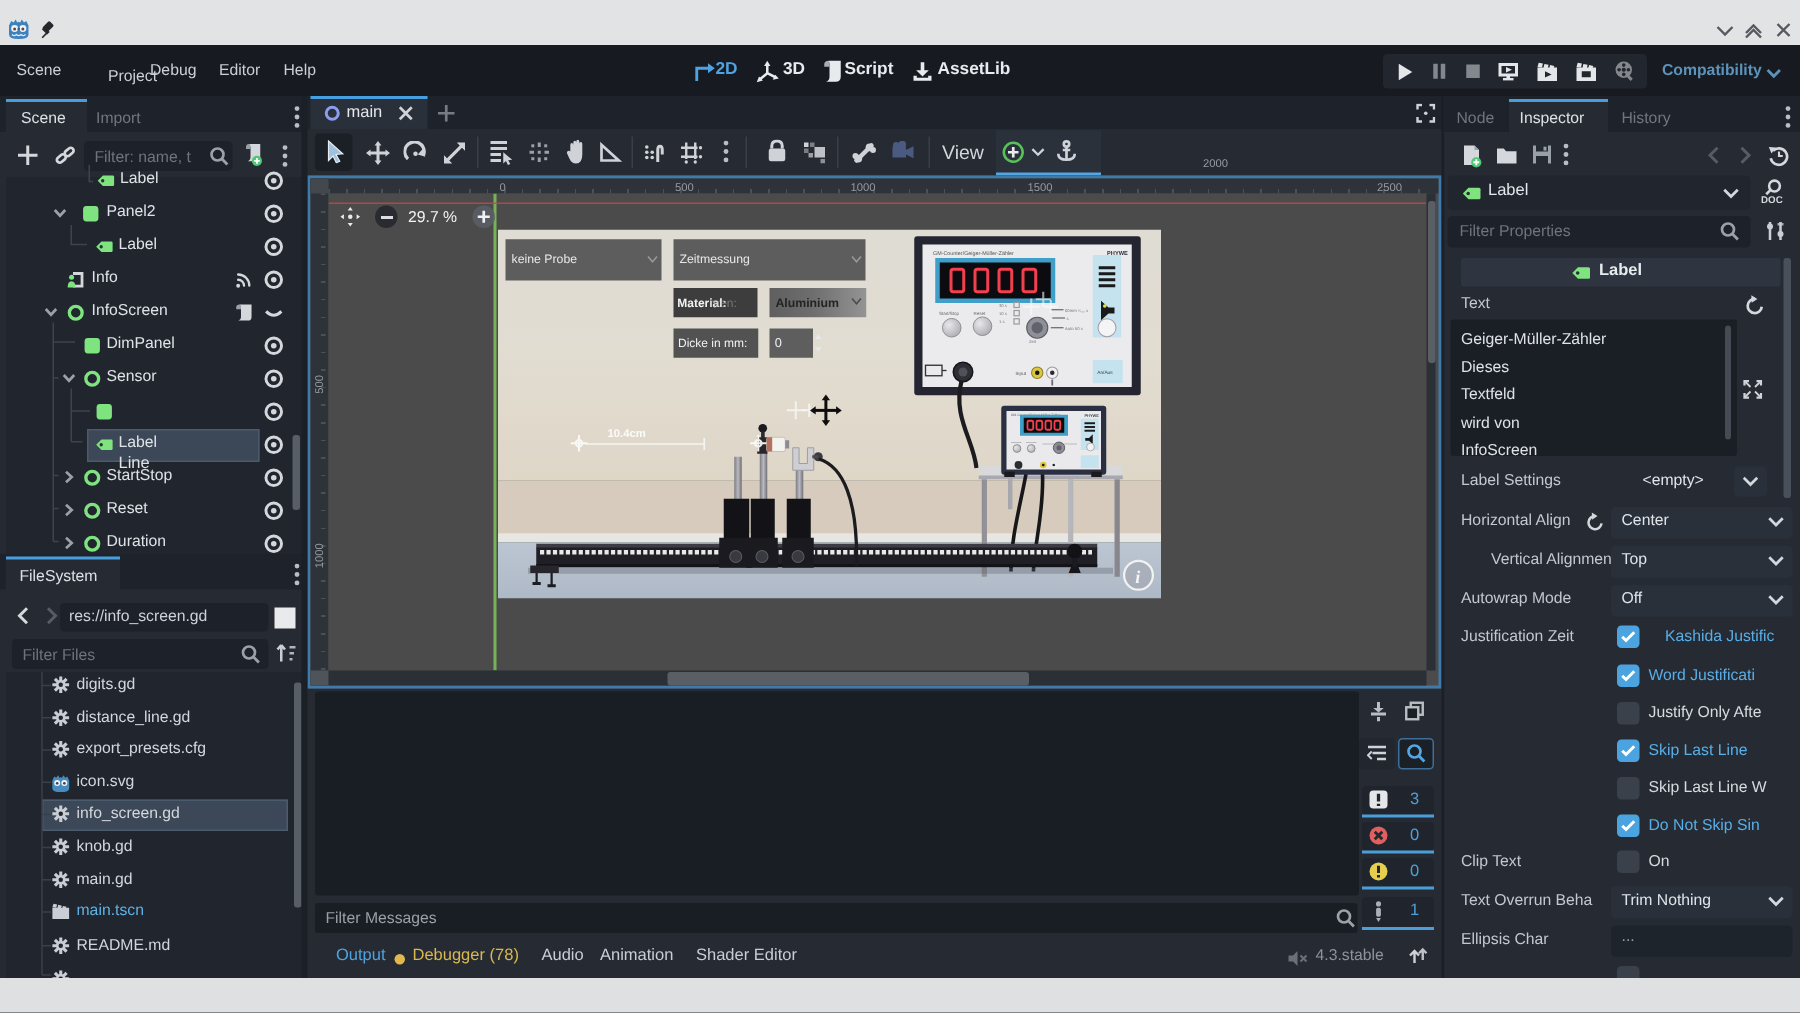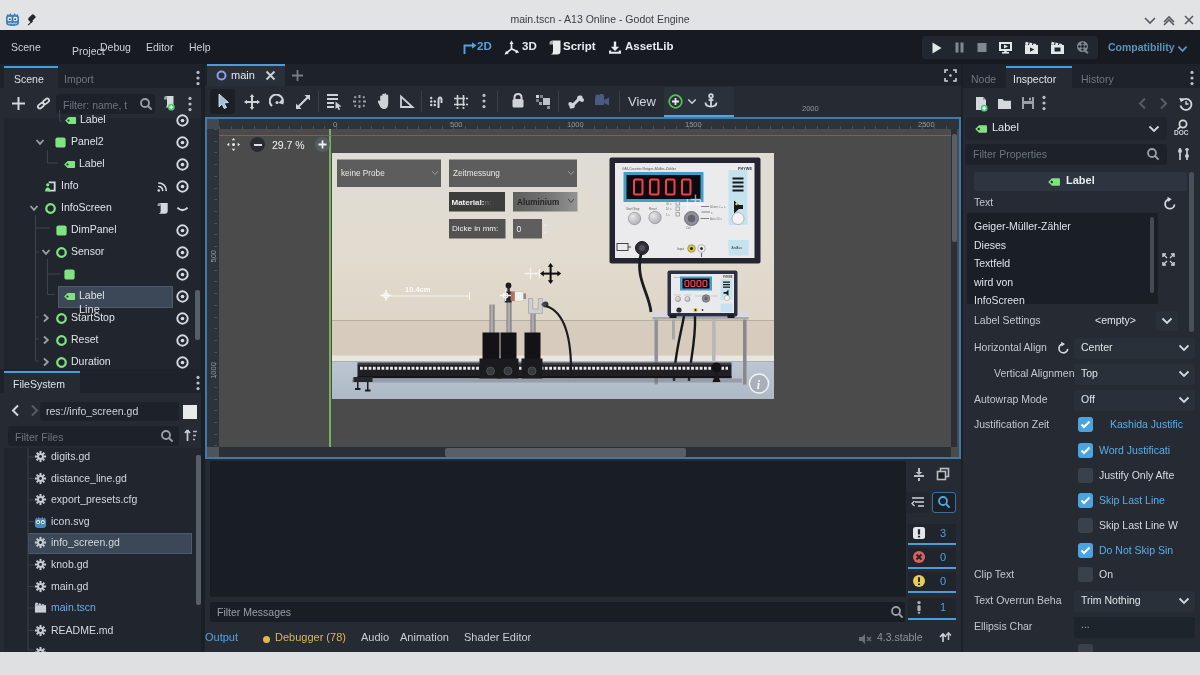--- a/index.html
+++ b/index.html
@@ -28,21 +28,20 @@
     </div>
 <div class="ab" style="left:25px;top:14px;width:11px;height:12px;">
 <svg width="11" height="12" viewBox="0 0 11 12">
         <g fill="#24272b">
           <rect x="4.6" y="0.5" width="4.6" height="6.6" rx="1" transform="rotate(45 7 4)"></rect>
           <rect x="3" y="5.2" width="5" height="2.4" transform="rotate(45 5.5 6.4)"></rect>
           <rect x="4.7" y="7" width="1.1" height="5" transform="rotate(45 5.2 9)"></rect>
         </g>
       </svg>
     </div>
-<div class="ab tx" style="left:0;top:13px;width:1200px;text-align:center;font-size:10.5px;color:#393d43;">main.tscn - A13 Online - Godot Engine</div>
 <div class="ab" style="left:1143px;top:13px;">
 <svg width="52" height="14" viewBox="0 0 52 14" fill="none" stroke="#565a60" stroke-width="1.6">
 <path d="M2 5 L7 10 L12 5"></path>
         <path d="M21 9 L26 4 L31 9"></path>
         <path d="M21 12 L26 7 L31 12"></path>
         <path d="M42 3 L50 11 M50 3 L42 11"></path>
       </svg>
     </div>
 
 <div class="ab" style="left:0;top:30px;width:1200px;height:34px;background:#171b21;"></div>
@@ -958,21 +957,21 @@
 <div class="ab tx" style="left:940px;top:575px;font-size:11px;color:#4f9fd9;">0</div>
 <div class="ab r" style="left:908px;top:598px;width:48px;height:20px;background:#20242c;"></div>
 <div class="ab" style="left:908px;top:618px;width:48px;height:2px;background:#4a9fd9;"></div>
 <svg class="ab" style="left:913px;top:600px;" width="12" height="15" viewBox="0 0 12 15" fill="#aab0b7">
       <circle cx="6" cy="2.6" r="1.7"></circle>
       <rect x="4.4" y="5.2" width="3.2" height="6" rx="1.2"></rect>
       <path d="M4.4 12 L7.6 12 L6 14.6 Z"></path>
     </svg>
 <div class="ab tx" style="left:940px;top:601px;font-size:11px;color:#4f9fd9;">1</div>
 
-<div class="ab tx" style="left:205px;top:631px;font-size:11px;color:#4fa3e0;">Output</div>
+<div class="ab tx" style="left:224px;top:631px;font-size:11px;color:#4fa3e0;">Output</div>
 <div class="ab" style="left:263px;top:636px;width:7px;height:7px;border-radius:4px;background:#e0b84e;"></div>
 <div class="ab tx" style="left:275px;top:631px;font-size:11px;color:#d9b84f;">Debugger (78)</div>
 <div class="ab tx" style="left:361px;top:631px;font-size:11px;color:#c9ced5;">Audio</div>
 <div class="ab tx" style="left:400px;top:631px;font-size:11px;color:#c9ced5;">Animation</div>
 <div class="ab tx" style="left:464px;top:631px;font-size:11px;color:#c9ced5;">Shader Editor</div>
 <svg class="ab" style="left:858px;top:633px;" width="14" height="12" viewBox="0 0 14 12" fill="#6a7078">
       <path d="M1 4 L4 4 L7 1 L7 11 L4 8 L1 8 Z"></path>
       <path d="M9 4 L13 8 M13 4 L9 8" stroke="#6a7078" stroke-width="1.4"></path>
     </svg>
 <div class="ab tx" style="left:877px;top:631px;font-size:10.5px;color:#8d939c;">4.3.stable</div>

